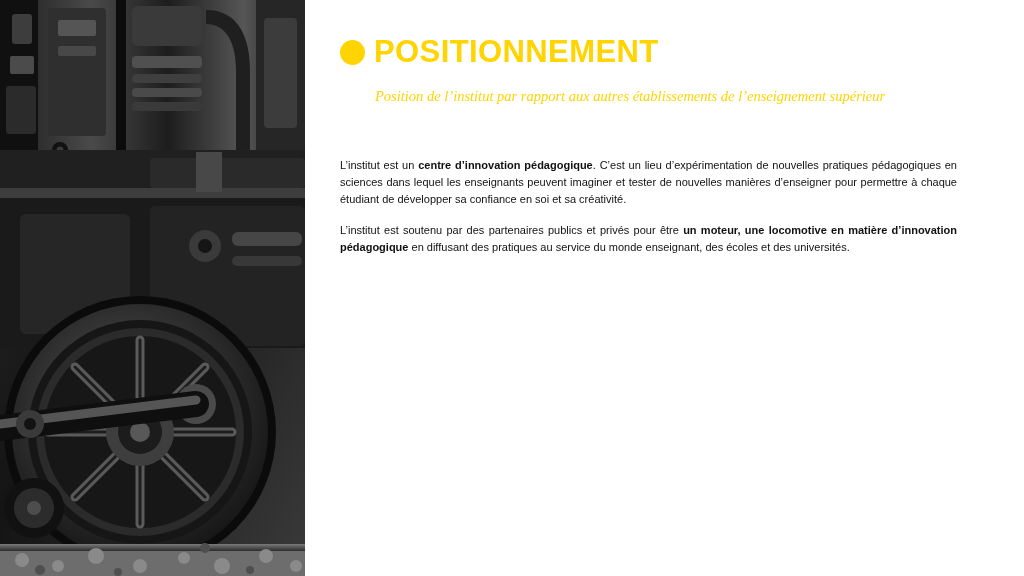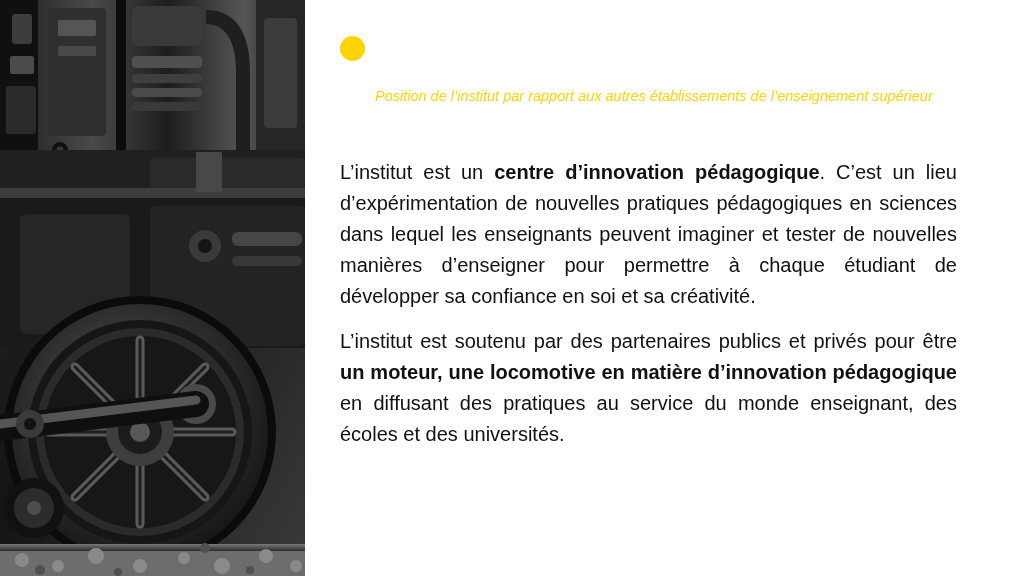--- a/index.html
+++ b/index.html
@@ -69,30 +69,31 @@
 
   .subtitle {
     position: absolute;
     left: 70px;
     top: 86px;
     width: 610px;
     font-size: 14.5px;
     font-style: italic;
     color: #ffd400;
     line-height: 1.45;
+    font-family: Liberation Serif, serif;
   }
 
   .body-block {
     position: absolute;
     left: 35px;
     top: 157px;
     width: 617px;
   }
   .para {
-    font-size: 20px;
+    font-size: 11px;
     color: #111111;
     line-height: 1.55;
     text-align: justify;
     margin: 0 0 14px 0;
   }
   .para:last-child {
     margin-bottom: 12px;
   }
   .para b {
     font-weight: bold;
@@ -226,20 +227,21 @@
         <circle cx="205" cy="548" r="5"></circle>
         <circle cx="250" cy="570" r="4"></circle>
       </g>
     </svg>
   </div>
 
   <div class="content">
 
     <div class="title-row">
       <span class="bullet-dot"></span>
+      <span class="slide-title">POSITIONNEMENT</span>
     </div>
 
     <div class="subtitle">Position de l’institut par rapport aux autres établissements de l’enseignement supérieur</div>
 
     <div class="body-block">
       <p class="para"><span>L’institut est un </span><b>centre d’innovation pédagogique</b><span>. C’est un lieu d’expérimentation de nouvelles pratiques pédagogiques en sciences dans lequel les enseignants peuvent imaginer et tester de nouvelles manières d’enseigner pour permettre à chaque étudiant de développer sa confiance en soi et sa créativité.</span></p>
       <p class="para"><span>L’institut est soutenu par des partenaires publics et privés pour être </span><b>un moteur, une locomotive en matière d’innovation pédagogique</b><span> en diffusant des pratiques au service du monde enseignant, des écoles et des universités.</span></p>
     </div>
 
   </div>

